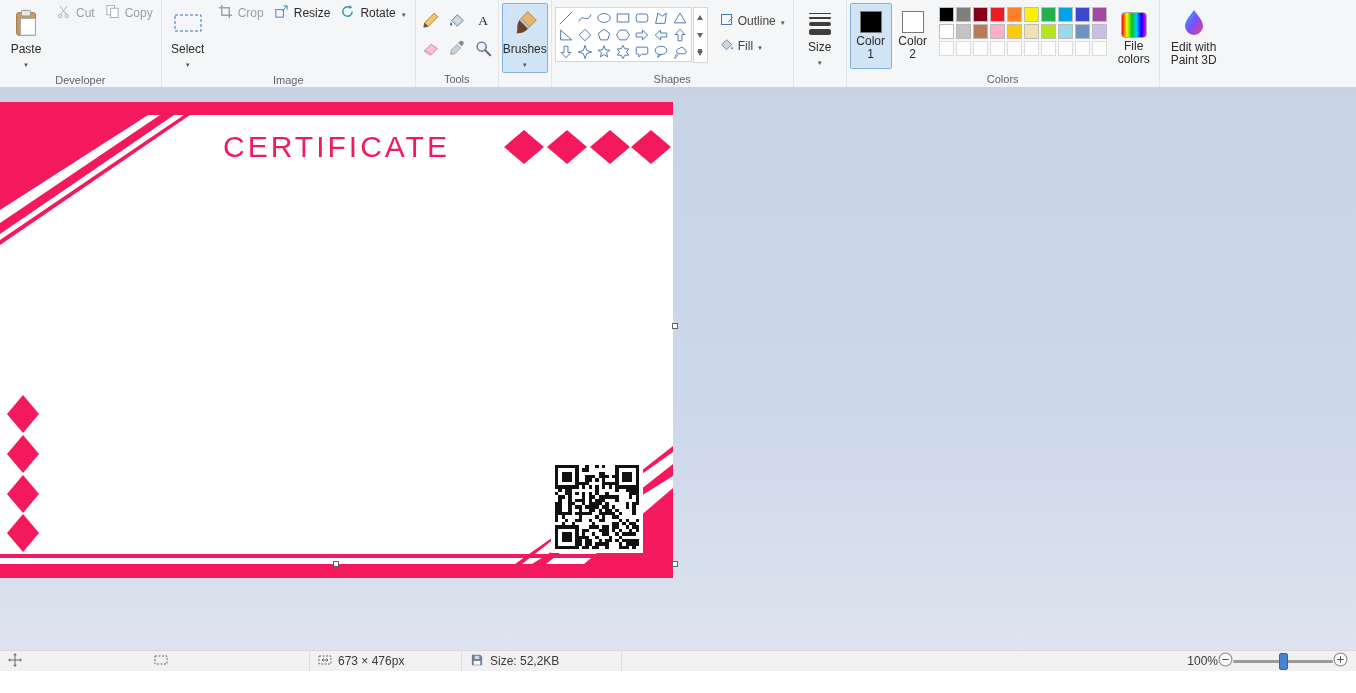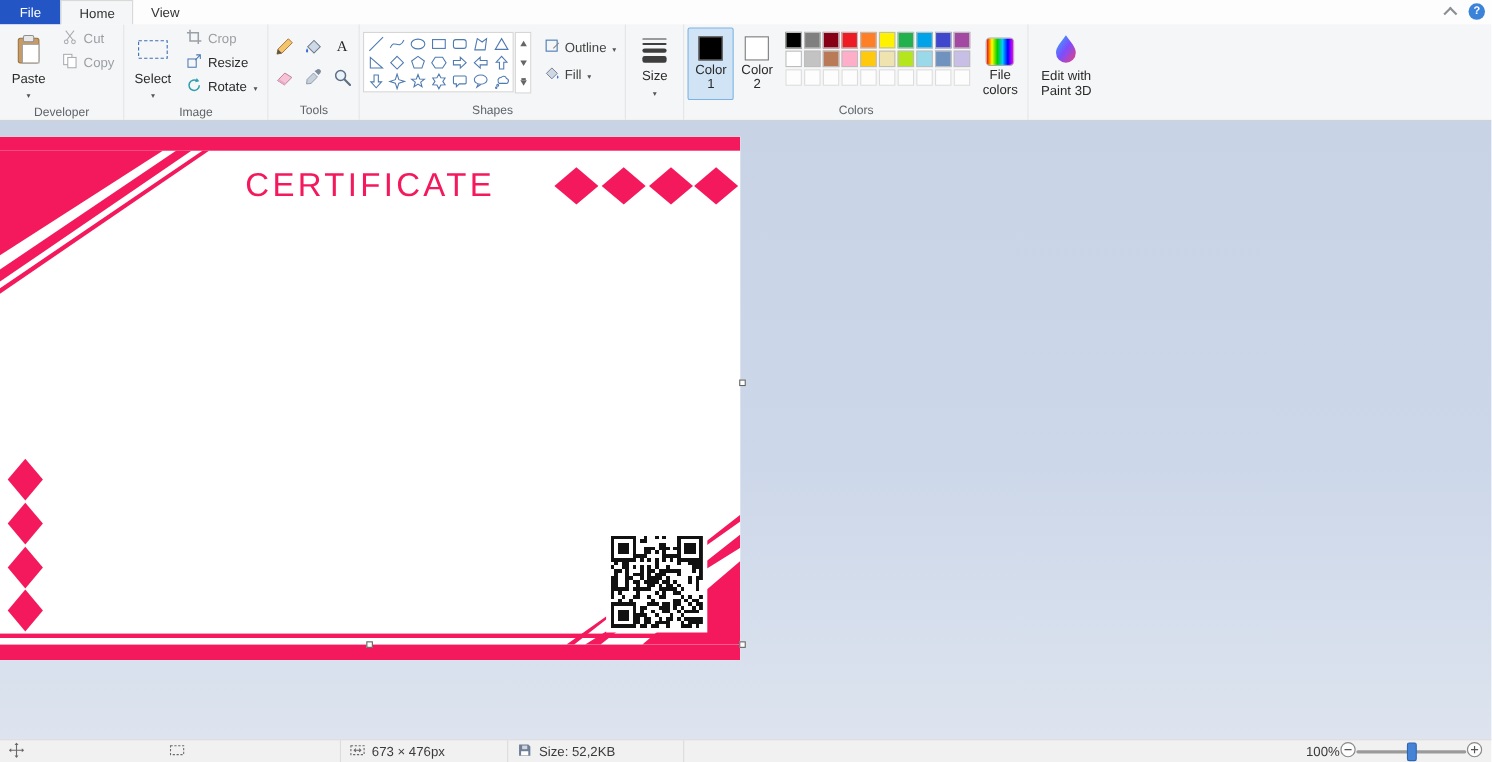--- a/index.html
+++ b/index.html
@@ -19,21 +19,21 @@
   .ribbon { height:88px; background:#f5f6f7; border-bottom:1px solid #d0d3d6; display:flex; align-items:stretch; }
   .group { display:flex; flex-direction:column; border-right:1px solid #e3e5e7; padding:0 3px; }
   .group-body { flex:1; display:flex; align-items:flex-start; padding-top:2px; }
   .group-label { height:15px; line-height:15px; font-size:11px; color:#5f6468; text-align:center; white-space:nowrap; padding:0 6px; }
 
   .bigbtn { width:46px; min-height:66px; margin-top:1px; display:flex; flex-direction:column; align-items:center; padding:4px 2px 2px;
             border:1px solid transparent; border-radius:2px; }
   .bigbtn .lbl { font-size:12px; line-height:13px; text-align:center; color:#2b2b2b; margin-top:2px; }
   .bigbtn.selected { background:#d0e4f6; border-color:#7fb2e2; }
   .arrow::after { content:"▼"; font-size:6px; color:#555; }
-  .smallcol { display:flex; flex-direction:column; justify-content:flex-start; margin-left:2px; }
+  .smallcol { display:flex; flex-direction:row; justify-content:flex-start; margin-left:2px; }
   .smallbtn { display:flex; align-items:center; gap:5px; height:22px; padding:0 5px; font-size:12px; white-space:nowrap; border-radius:2px; }
   .smallbtn.disabled, .smallbtn.disabled .lbl { color:#9b9fa3; }
 
   
   .tools-grid { display:grid; grid-template-columns:repeat(3,24px); grid-auto-rows:26px; gap:2px; margin-top:6px; }
   .toolbtn { width:24px; height:24px; display:flex; align-items:center; justify-content:center; border-radius:2px; }
 
   
   .shapes-body { display:flex; align-items:flex-start; }
   .shapes-box { background:#fff; border:1px solid #d6d6d6; margin-top:5px; display:grid; grid-template-columns:repeat(7,19px); grid-auto-rows:17px; padding:1px; }
@@ -82,29 +82,20 @@
   .spacer { flex:1; }
   .zoomcell { display:flex; align-items:center; gap:0; padding-right:8px; }
   .track { width:100px; height:3px; background:#9a9a9a; border-radius:2px; position:relative; }
   .thumb { position:absolute; left:46px; top:-7px; width:9px; height:17px; background:#4583d6; border:1px solid #2f66b0; border-radius:2px; }
 </style>
 </head>
 <body>
 
 <div class="app">
 
-  <div class="tabbar">
-    <div class="tab file">File</div>
-    <div class="tab active">Home</div>
-    <div class="tab">View</div>
-    <div class="tabbar-right">
-      <div class="chev-up"></div>
-      <div class="help-badge">?</div>
-    </div>
-  </div>
 
   <div class="ribbon">
 
     <div class="group">
       <div class="group-body">
         <div class="bigbtn">
           <span>
             <svg width="30" height="30" viewBox="0 0 32 32">
                 <rect x="6" y="5" width="20" height="24" rx="2" fill="#c79b66" stroke="#96713f"></rect>
                 <rect x="11" y="2.5" width="10" height="6" rx="1.5" fill="#e8e8e8" stroke="#8f8f8f"></rect>
@@ -210,20 +201,36 @@
               <svg viewBox="0 0 20 20" width="18" height="18">
                 <circle cx="8.5" cy="8.5" r="5" fill="#eaf3fb" stroke="#5d6f84" stroke-width="1.5"></circle>
                 <path d="M12.5 12.5L18 18" stroke="#5d6f84" stroke-width="2.2" stroke-linecap="round"></path>
               </svg>
             </div>
           </div>
       </div>
       <div class="group-label">Tools</div>
     </div>
 
+    <div class="group">
+      <div class="group-body">
+        <div class="bigbtn selected">
+          <span>
+            <svg width="30" height="30" viewBox="0 0 32 32">
+              <path d="M19 4l9 9-7 7-9-9z" fill="#e8b36a" stroke="#b07f3f"></path>
+              <path d="M12 11l9 9-2 2-9-9z" fill="#b9c2cc" stroke="#8a939e" stroke-width="0.8"></path>
+              <path d="M10 13l9 9c-2 3-7 5-12 5 2-4-1-8 3-14z" fill="#6b4426"></path>
+            </svg>
+          </span>
+          <div class="lbl">Brushes</div>
+          <span class="arrow"></span>
+        </div>
+      </div>
+      <div class="group-label"></div>
+    </div>
 
     <div class="group">
       <div class="group-body shapes-body">
         <div class="shapes-box">
             <div class="shapecell">
               <svg class="shapesvg" viewBox="0 0 18 18" width="16" height="16">
                 <path d="M2 16L16 2"></path>
               </svg>
             </div>
             <div class="shapecell">

